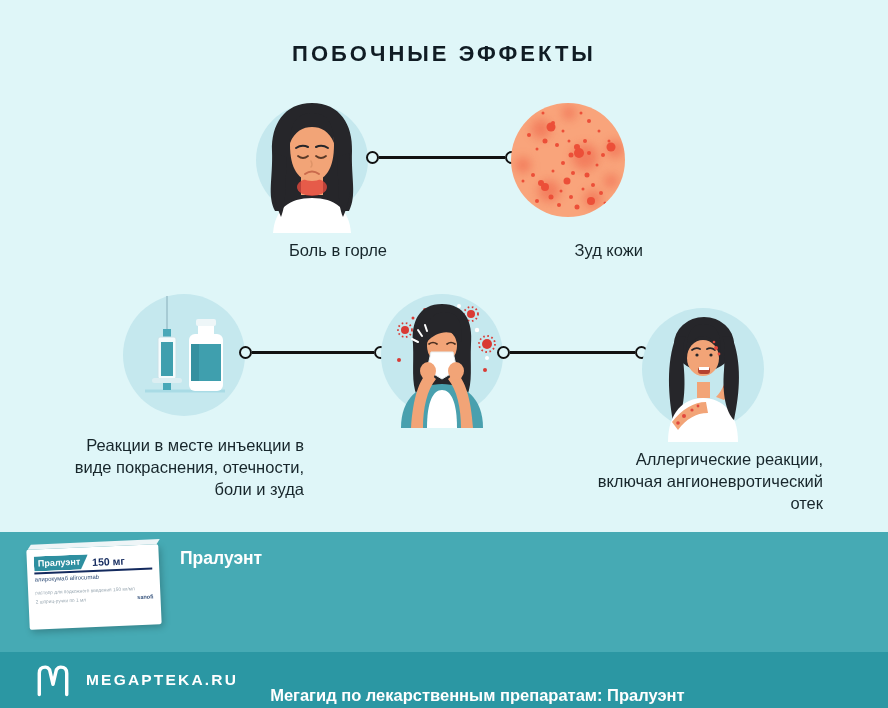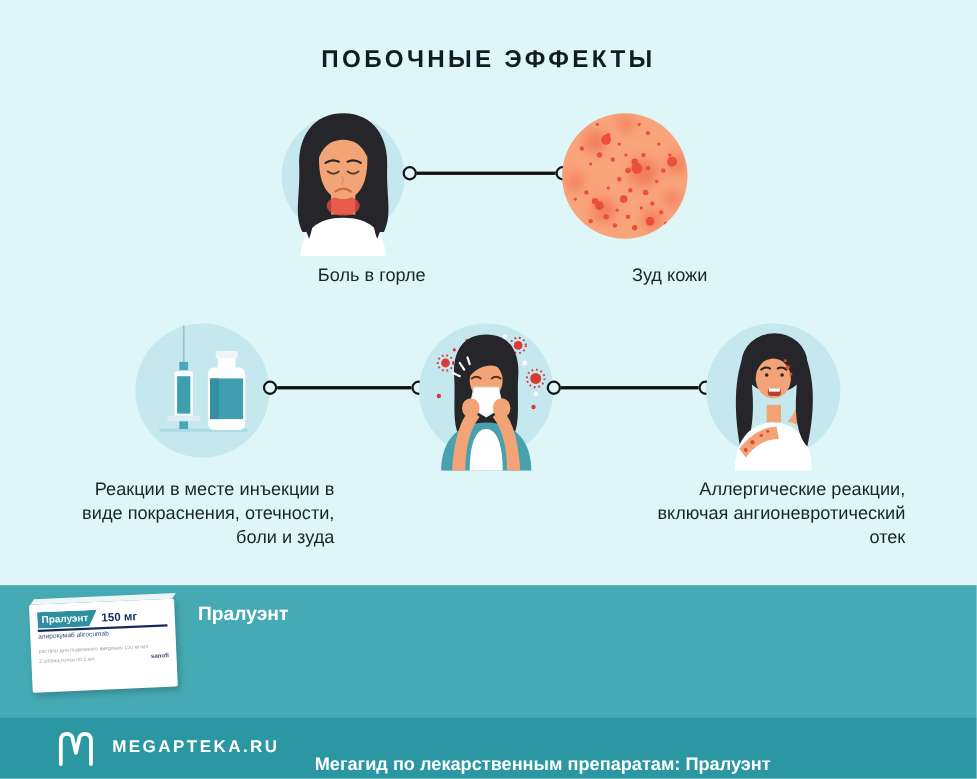--- a/index.html
+++ b/index.html
@@ -49,21 +49,21 @@
   .brand-underline{height:1.5px;background:#142a5e;margin-top:1px;}
   .inn{font-size:6px;color:#33507a;margin-top:2px;}
   .fineline{font-size:4.8px;color:#9aa8b2;margin-top:8px;white-space:nowrap;overflow:hidden;}
   .packrow{display:flex;justify-content:space-between;align-items:flex-end;font-size:4.8px;color:#9aa8b2;margin-top:3px;}
   .maker{color:#33507a;font-weight:700;font-size:5.5px;}
   .band-title{position:absolute;left:180px;top:16px;font-size:17.5px;font-weight:700;margin:0;}
   .band-desc{position:absolute;left:180px;top:43px;width:678px;font-size:16.5px;line-height:1.45;margin:0;}
   
   .footer{
     position:absolute;left:0;top:652px;width:888px;height:56px;background:#2b97a3;
-    display:flex;align-items:center;box-sizing:border-box;padding-left:48px;color:#fff;
+    display:flex;align-items:center;box-sizing:border-box;padding-left:32px;color:#fff;
   }
   .footer-brand{margin-left:12px;font-weight:800;font-size:15.5px;letter-spacing:2.2px;}
   .footer-tagline{margin-left:32px;font-weight:700;font-size:16.5px;margin-top:31px;}
 </style>
 </head>
 <body>
 
 <div class="page">
 
   <h1 class="title">ПОБОЧНЫЕ ЭФФЕКТЫ</h1>
@@ -233,21 +233,21 @@
       <ellipse cx="89" cy="93" rx="8" ry="9" fill="#f2a477"></ellipse>
     </svg>
   </div>
 
   <div class="connector" style="left:497px;top:346px;width:151px;">
     <span class="ring"></span>
     <span class="line"></span>
     <span class="ring"></span>
   </div>
 
-  <div class="fig" style="left:583px;top:278px;width:240px;">
+  <div class="fig" style="left:583px;top:292px;width:240px;">
     <svg width="150" height="150" viewBox="0 0 150 150">
       <circle cx="75" cy="77" r="61" fill="#c5e8ee"></circle>
       <ellipse cx="76" cy="52" rx="30" ry="27" fill="#26262a"></ellipse>
       <path d="M48,45 C38,70 40,105 46,134 C54,126 58,104 56,78 C55,62 54,52 58,44 Z" fill="#26262a"></path>
       <rect x="69" y="90" width="13" height="16" fill="#f2a477"></rect>
       <path d="M40,150 C40,120 56,106 75,106 C94,106 110,120 110,150 Z" fill="#ffffff"></path>
       <ellipse cx="75" cy="66" rx="16" ry="18" fill="#f2a477"></ellipse>
       <path d="M59,60 C58,38 66,32 76,32 C90,32 94,44 92,62 C86,46 80,44 76,44 C68,44 62,50 59,60 Z" fill="#26262a"></path>
       <path d="M64,58 q4,-3 8,-1" stroke="#26262a" stroke-width="1.8" fill="none" stroke-linecap="round"></path>
       <path d="M79,57 q4,-2 8,1" stroke="#26262a" stroke-width="1.8" fill="none" stroke-linecap="round"></path>

